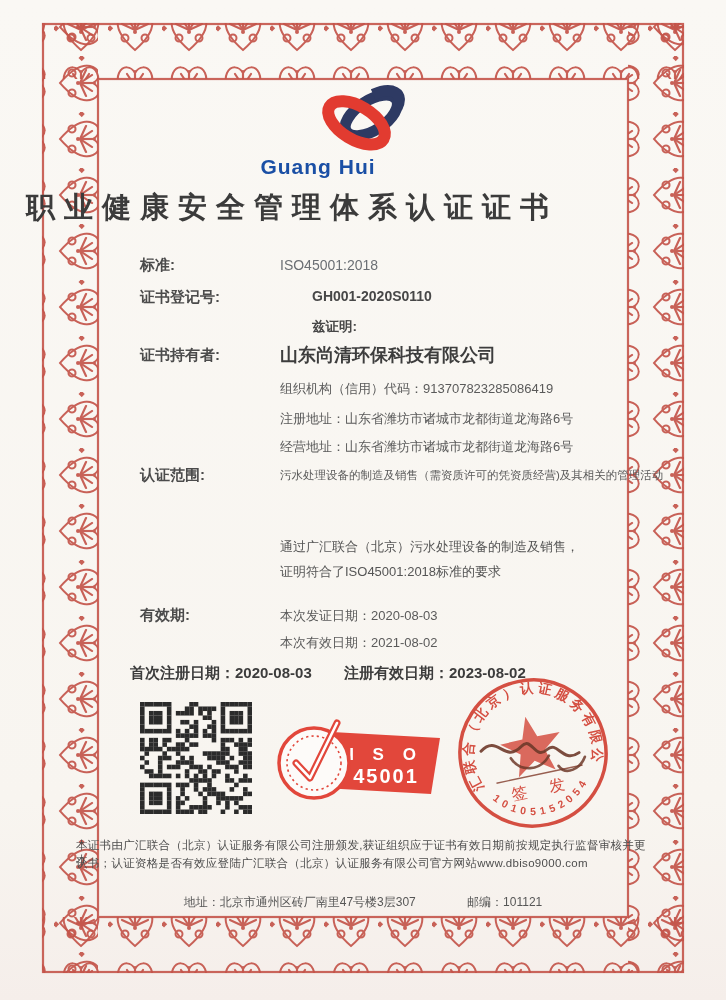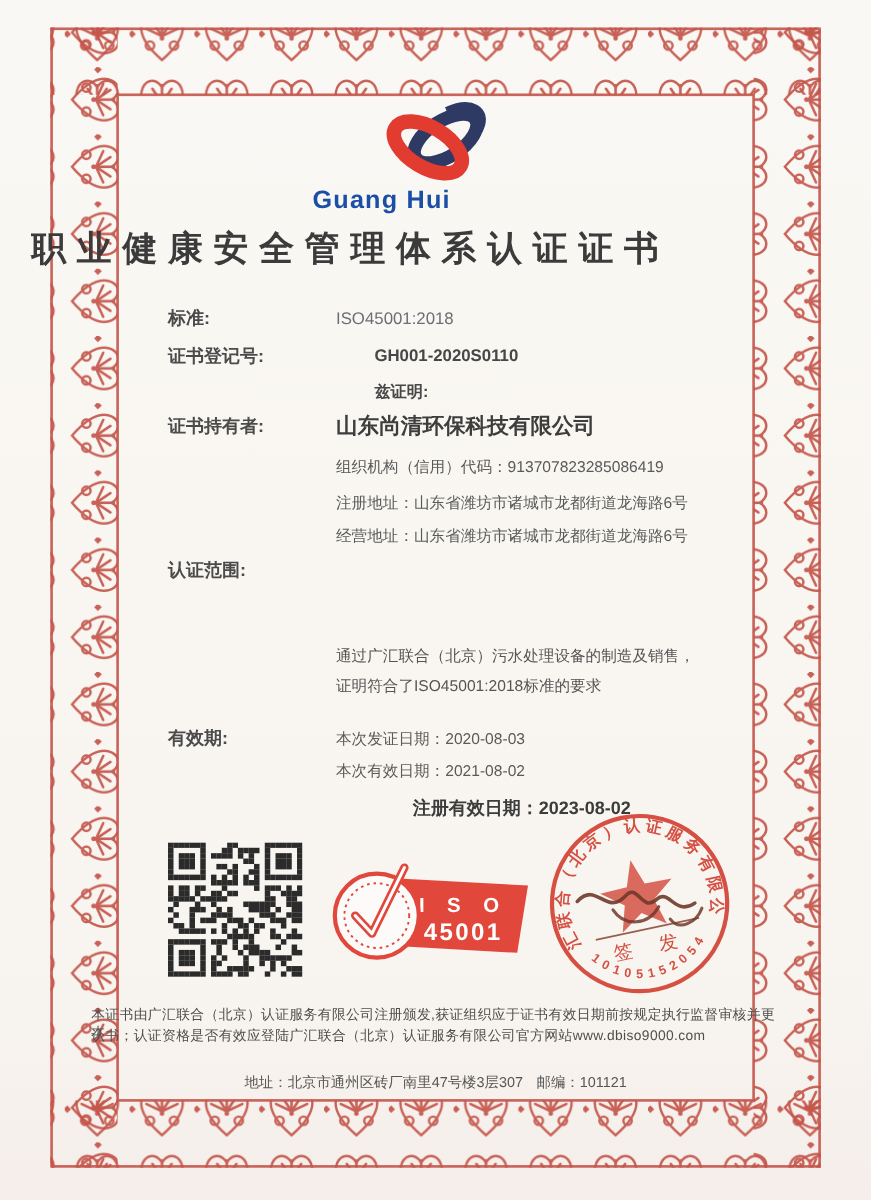--- a/index.html
+++ b/index.html
@@ -24,21 +24,21 @@
   .bold-val{ font-weight:bold; color:#474747;margin-left:32px; }
   .l-col{ left:140px; }
   .v-col{ left:280px; }
   .holder{ font-size:18px; font-weight:bold; color:#3d3d3d; }
   .small-val{ font-size:13px; color:#5a5a5a; }
   .scope-val{ font-size:11.5px; white-space:nowrap; color:#5a5a5a; }
   .audit{ font-size:13px; color:#555; }
   .reg-row{ font-size:15px; font-weight:bold; color:#3c3c3c; }
   .footer-line{ left:76px; width:580px; font-size:11.5px; color:#4d4d4d; letter-spacing:0.3px; }
   .addr-row{ left:0; top:894px; width:726px; text-align:center; font-size:12px; color:#565656; }
-  .addr-row span{ margin:0 4px; }
+  .addr-row span{ margin:0 24px; }
   .qr{ left:140px; top:702px; }
   .badge{ left:268px; top:712px; }
   .seal{ left:448px; top:668px; }
 </style>
 </head>
 <body>
 
 <div class="cert">
 
   <svg class="abs border-svg" width="726" height="1000" aria-hidden="true">
@@ -104,28 +104,30 @@
   <div class="abs val v-col bold-val" style="top:318px; font-size:13.5px">兹证明:</div>
 
   <div class="abs lbl l-col" style="top:346px">证书持有者:</div>
   <div class="abs holder v-col" style="top:343px">山东尚清环保科技有限公司</div>
 
   <div class="abs small-val v-col" style="top:380px">组织机构（信用）代码：913707823285086419</div>
   <div class="abs small-val v-col" style="top:410px">注册地址：山东省潍坊市诸城市龙都街道龙海路6号</div>
   <div class="abs small-val v-col" style="top:438px">经营地址：山东省潍坊市诸城市龙都街道龙海路6号</div>
 
   <div class="abs lbl l-col" style="top:466px">认证范围:</div>
+  <div class="abs scope-val v-col" style="top:468px">污水处理设备的制造及销售（需资质许可的凭资质经营)及其相关的管理活动</div>
 
   <div class="abs audit v-col" style="top:538px">通过广汇联合（北京）污水处理设备的制造及销售，</div>
   <div class="abs audit v-col" style="top:563px">证明符合了ISO45001:2018标准的要求</div>
 
   <div class="abs lbl l-col" style="top:606px">有效期:</div>
   <div class="abs small-val v-col" style="top:607px">本次发证日期：2020-08-03</div>
   <div class="abs small-val v-col" style="top:634px">本次有效日期：2021-08-02</div>
 
+  <div class="abs reg-row" style="left:130px; top:664px">首次注册日期：2020-08-03</div>
   <div class="abs reg-row" style="left:344px; top:664px">注册有效日期：2023-08-02</div>
 
   <svg class="abs qr" id="qr" width="112" height="112" viewBox="0 0 25 25" aria-hidden="true">
       <rect x="0" y="0" width="1.02" height="1.02" fill="#2b2b2b"></rect>
       <rect x="1" y="0" width="1.02" height="1.02" fill="#2b2b2b"></rect>
       <rect x="2" y="0" width="1.02" height="1.02" fill="#2b2b2b"></rect>
       <rect x="3" y="0" width="1.02" height="1.02" fill="#2b2b2b"></rect>
       <rect x="4" y="0" width="1.02" height="1.02" fill="#2b2b2b"></rect>
       <rect x="5" y="0" width="1.02" height="1.02" fill="#2b2b2b"></rect>
       <rect x="6" y="0" width="1.02" height="1.02" fill="#2b2b2b"></rect>

